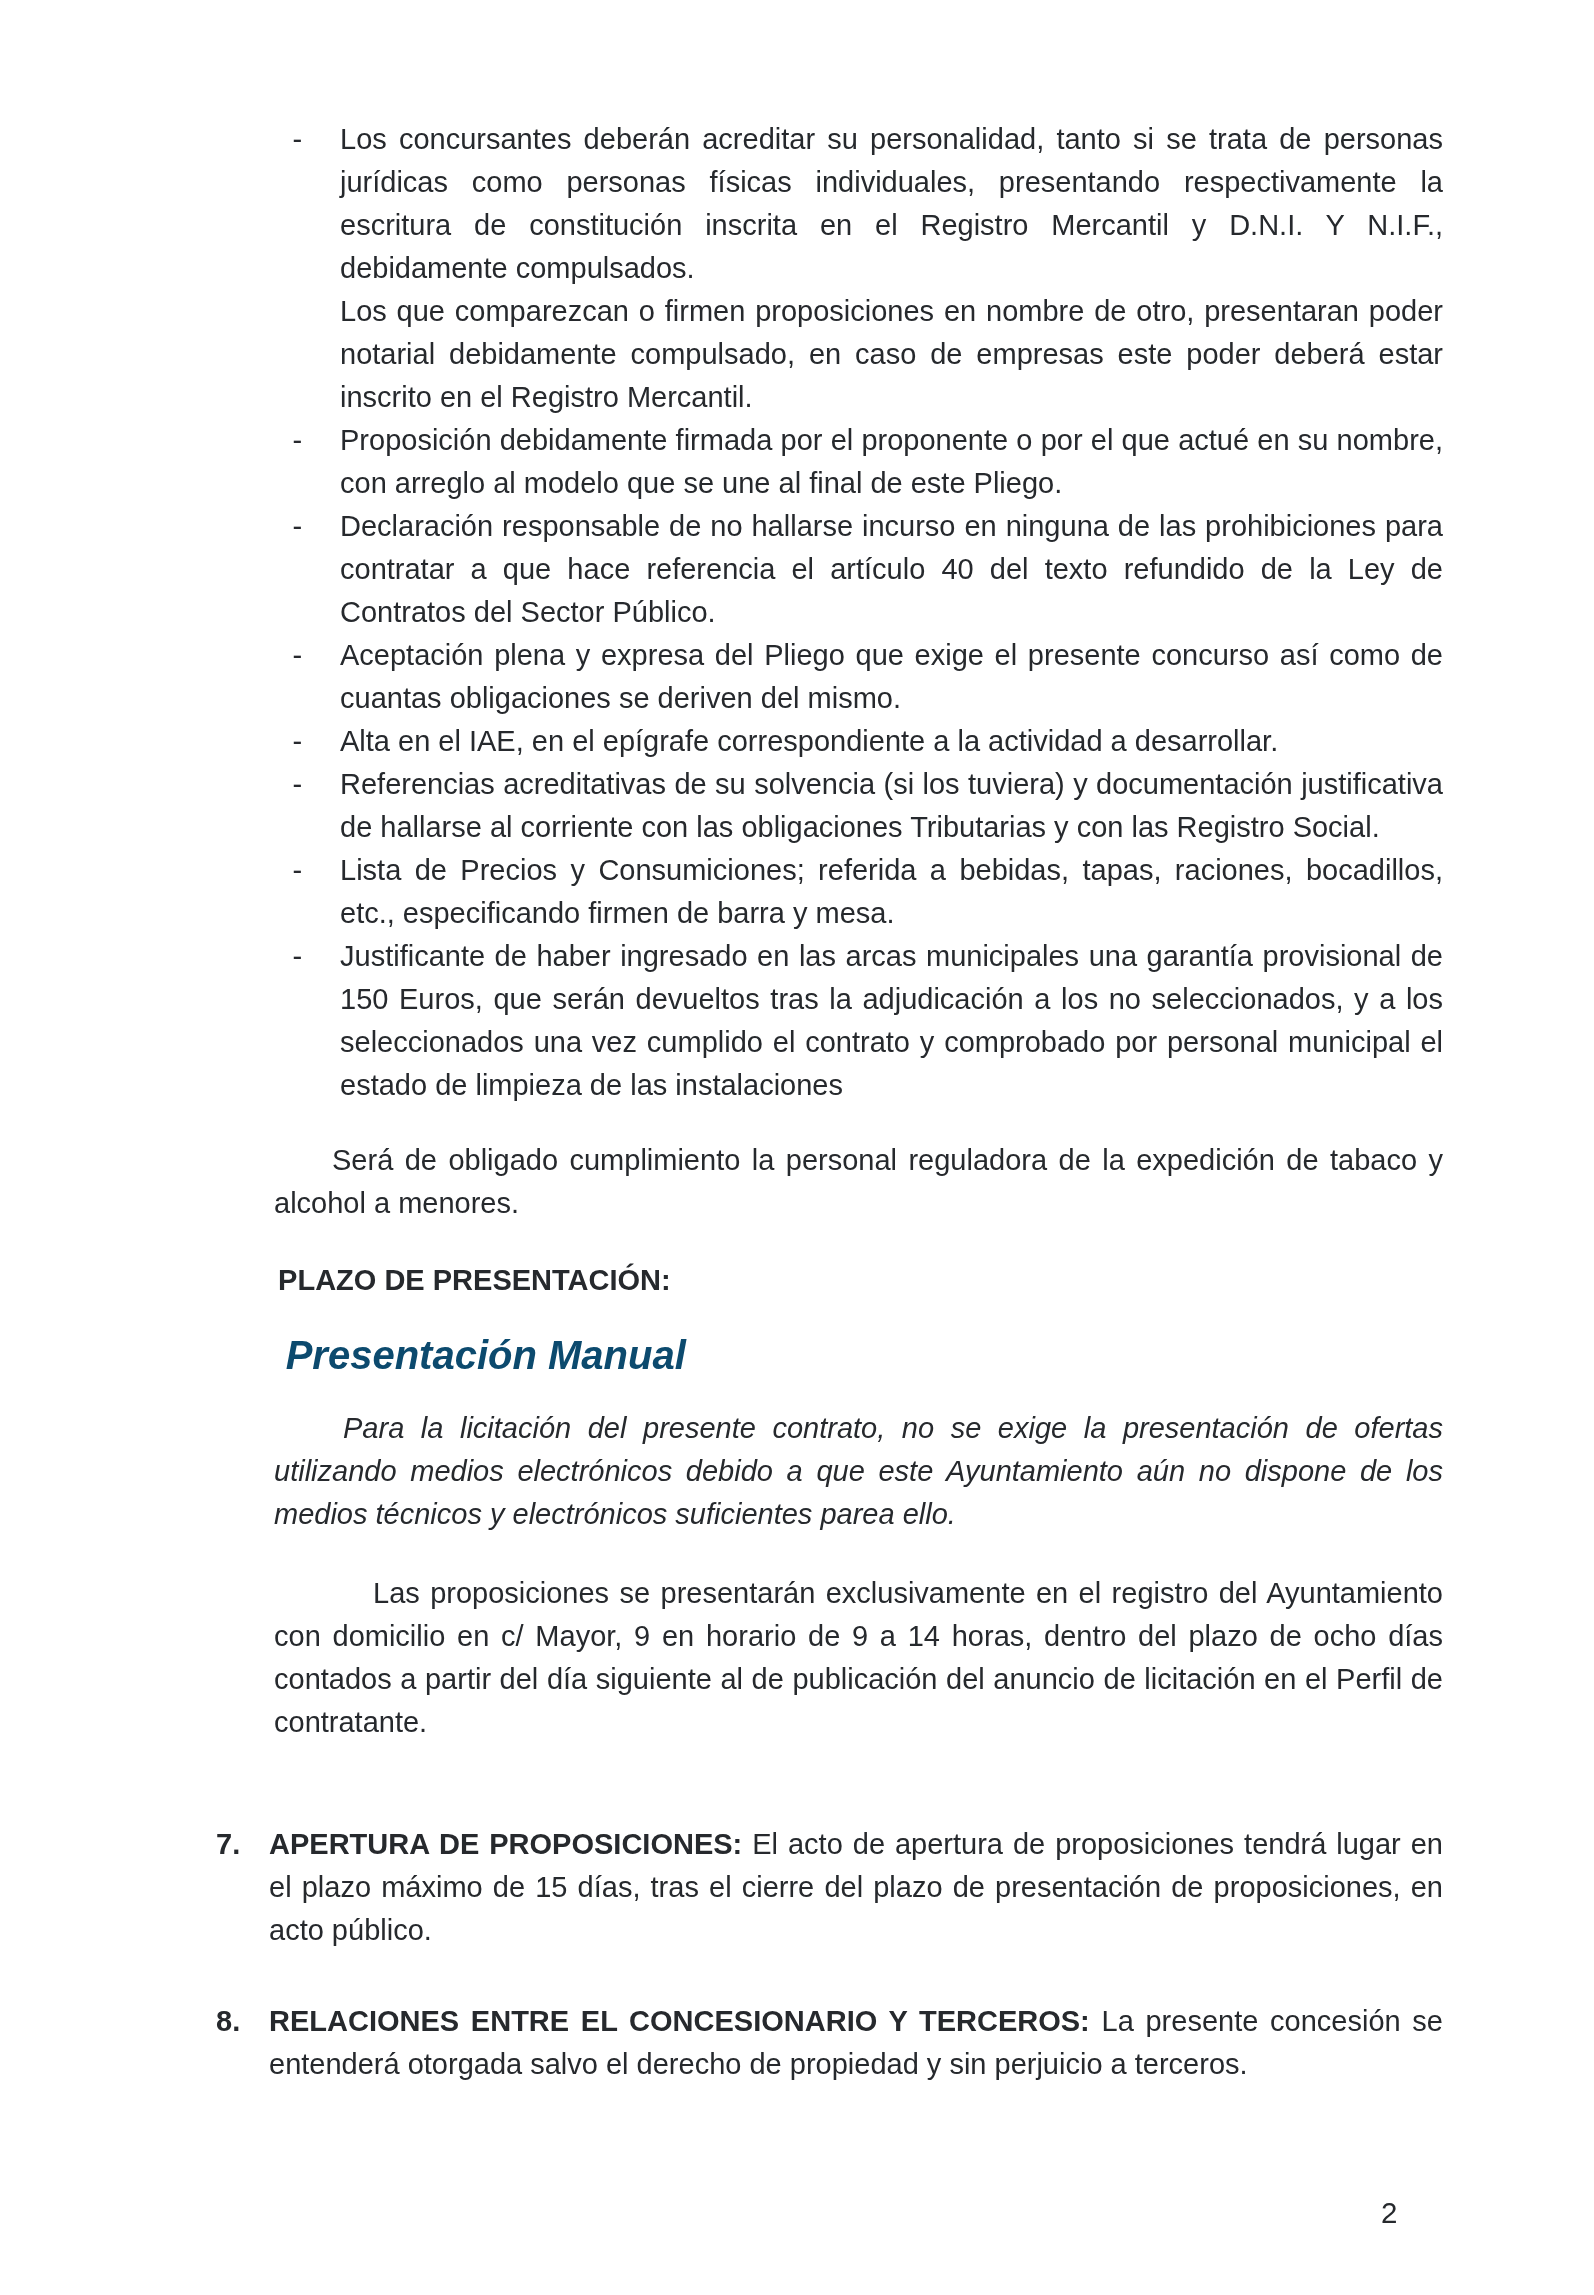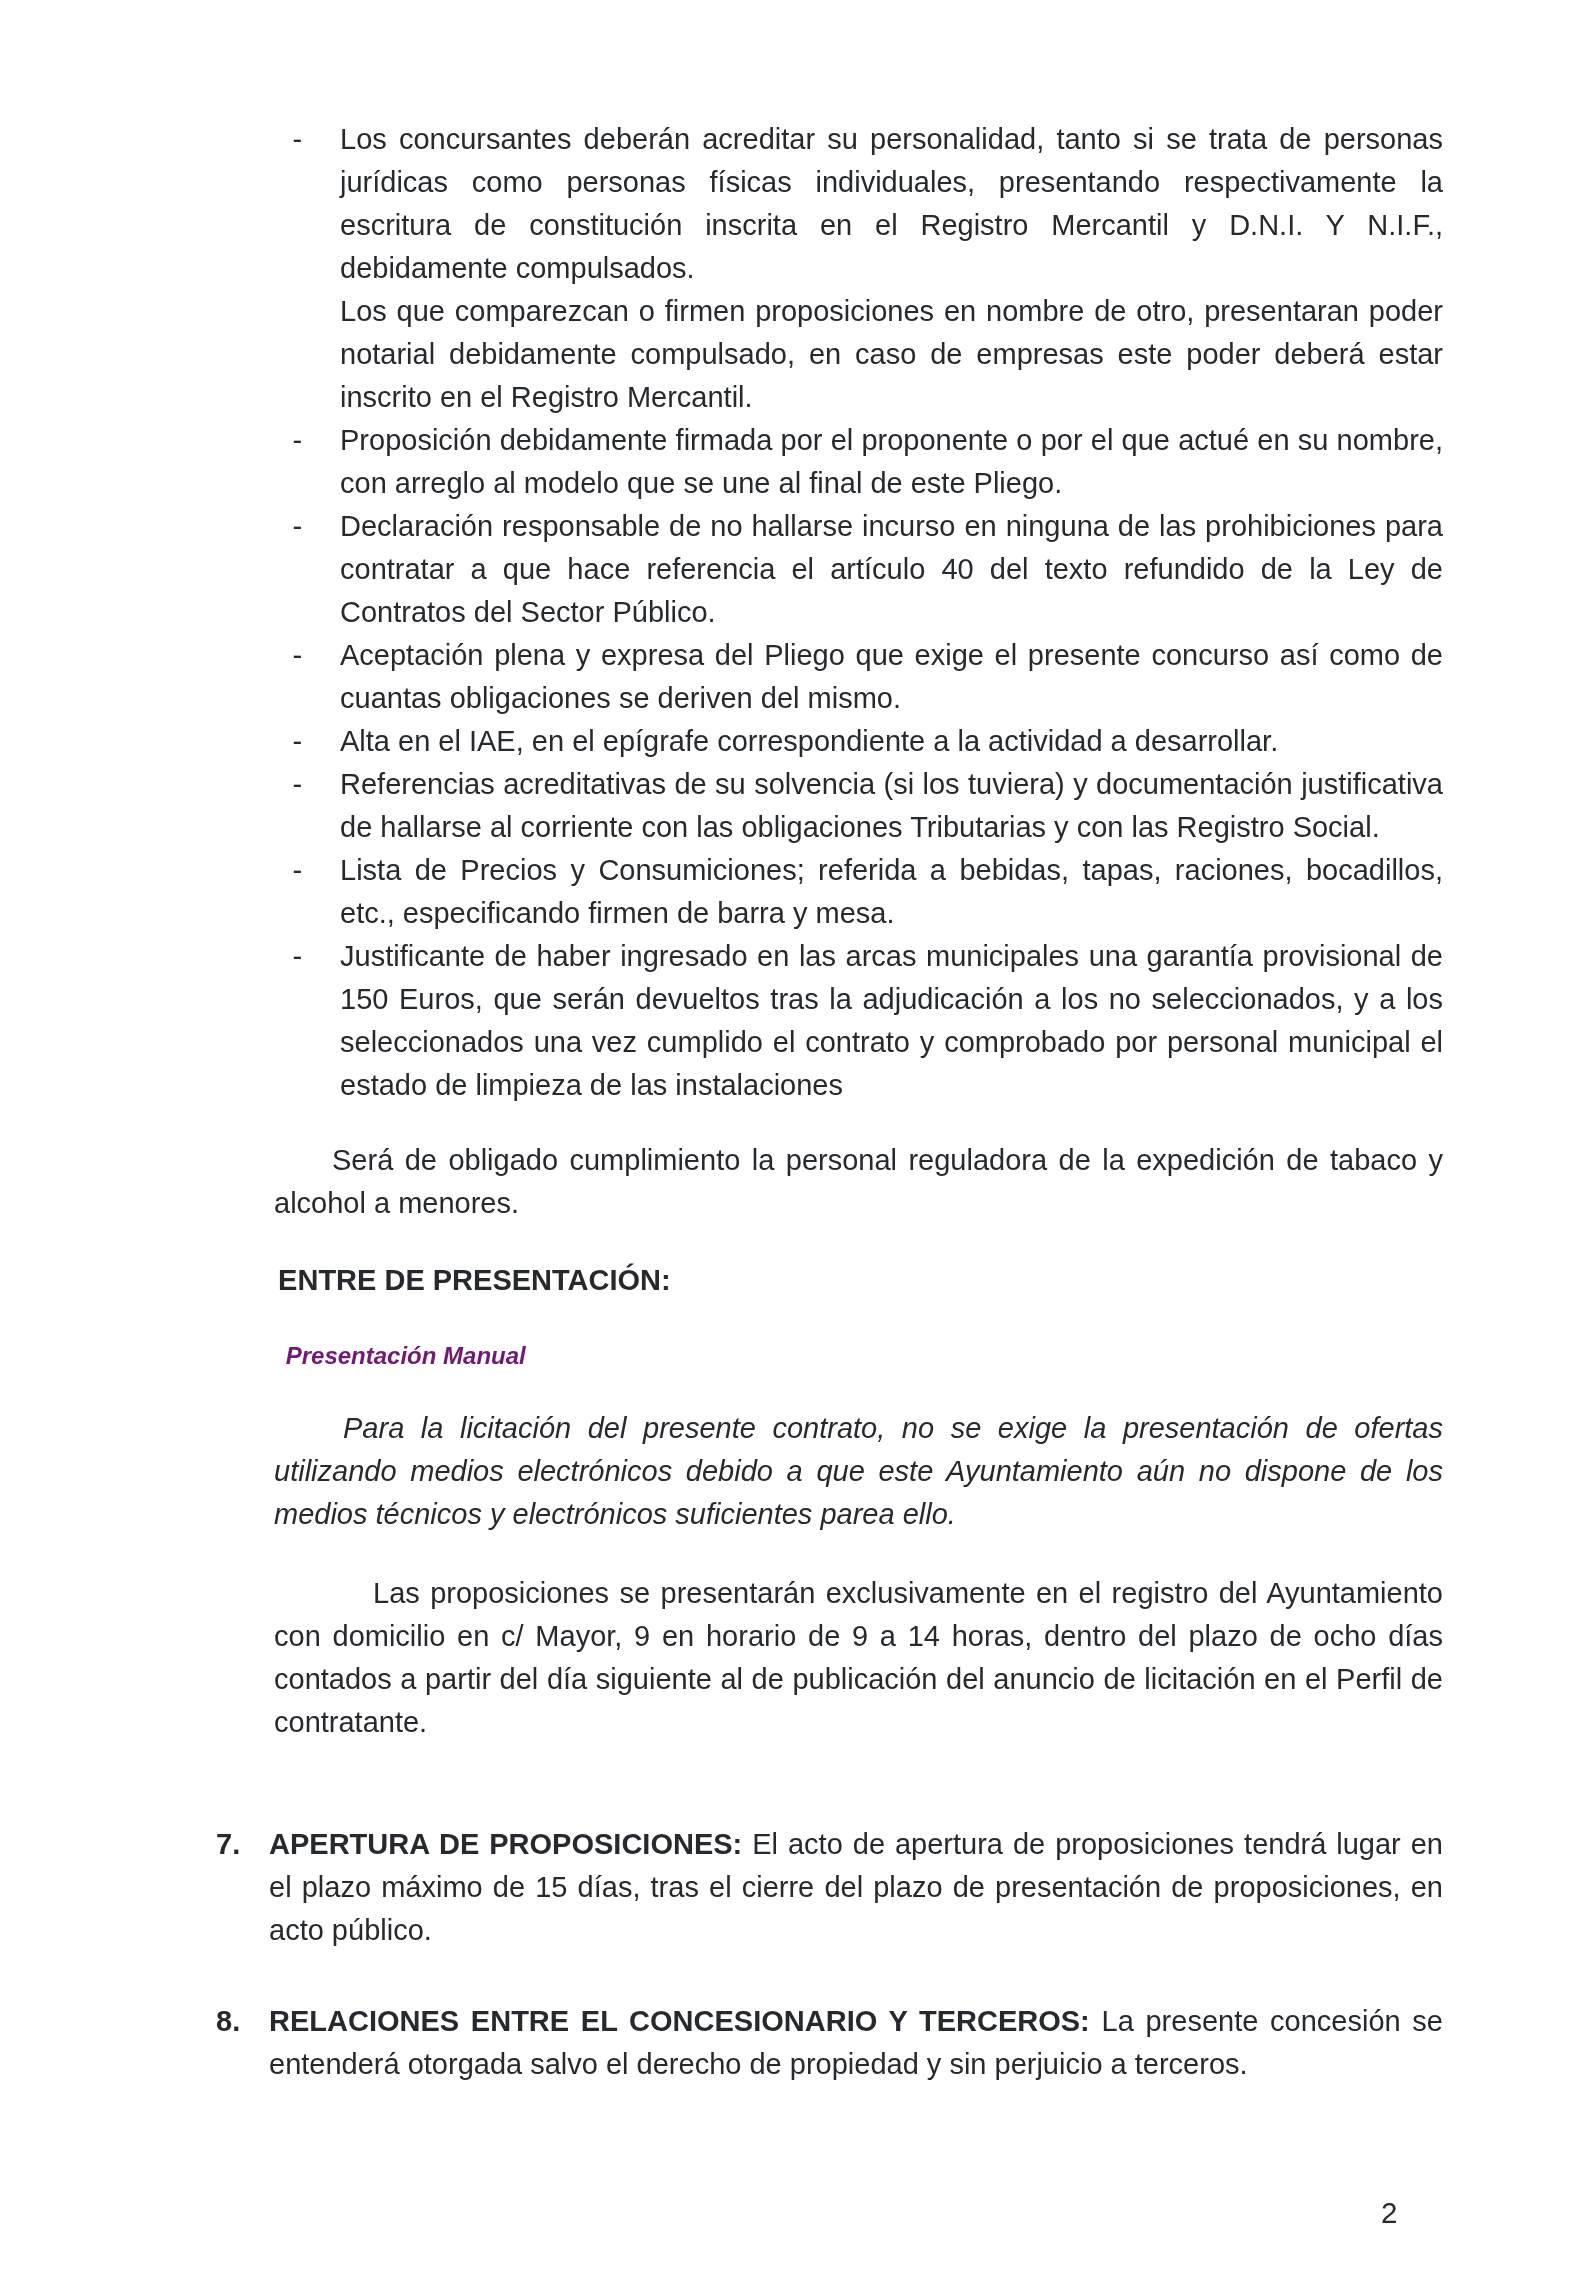--- a/index.html
+++ b/index.html
@@ -46,22 +46,22 @@
     text-indent: 58px;
   }
   .heading-plazo {
     margin: 34px 0 0 4.1px;
     font-weight: bold;
   }
   .heading-manual {
     margin: 32px 0 0 11.7px;
     font-weight: bold;
     font-style: italic;
-    font-size: 24px;
-    color: #701a75;
+    font-size: 40px;
+    color: #0c4a6e;
   }
   .para-licitacion {
     margin-top: 30px;
     text-indent: 69px;
     font-style: italic;
   }
   .para-proposiciones {
     margin-top: 36px;
     text-indent: 99px;
   }
@@ -138,21 +138,21 @@
       <p class="btext">Lista de Precios y Consumiciones; referida a bebidas, tapas, raciones, bocadillos, etc., especificando firmen de barra y mesa.</p>
     </div>
 
     <div class="bullet-item">
       <span class="marker">-</span>
       <p class="btext">Justificante de haber ingresado en las arcas municipales una garantía provisional de 150 Euros, que serán devueltos tras la adjudicación a los no seleccionados,  y a los seleccionados una vez cumplido el contrato y comprobado  por personal municipal el estado de limpieza de las instalaciones</p>
     </div>
 
     <p class="para para-tobacco">Será de obligado cumplimiento la personal reguladora de la expedición de tabaco y alcohol a menores.</p>
 
-    <p class="para heading-plazo">ENTRE DE PRESENTACIÓN:</p>
+    <p class="para heading-plazo">PLAZO DE PRESENTACIÓN:</p>
 
     <p class="para heading-manual">Presentación Manual</p>
 
     <p class="para para-licitacion">Para la licitación del presente contrato, no se exige la presentación de ofertas utilizando medios electrónicos debido a que este Ayuntamiento aún no dispone de los medios técnicos y electrónicos suficientes parea ello.</p>
 
     <p class="para para-proposiciones">Las proposiciones se presentarán exclusivamente en el registro del Ayuntamiento con domicilio en c/ Mayor, 9 en horario de 9 a 14 horas, dentro del plazo de ocho días contados a partir del día siguiente al de publicación del anuncio de licitación en el Perfil de contratante.</p>
 
     <div class="numbered-item numbered-7">
       <span class="num">7.</span>
       <p class="ntext"><span class="ntitle">APERTURA DE PROPOSICIONES:</span><span> El acto de apertura de proposiciones tendrá lugar en el plazo máximo de 15 días, tras el cierre del plazo de presentación de proposiciones,  en acto público.</span></p>

